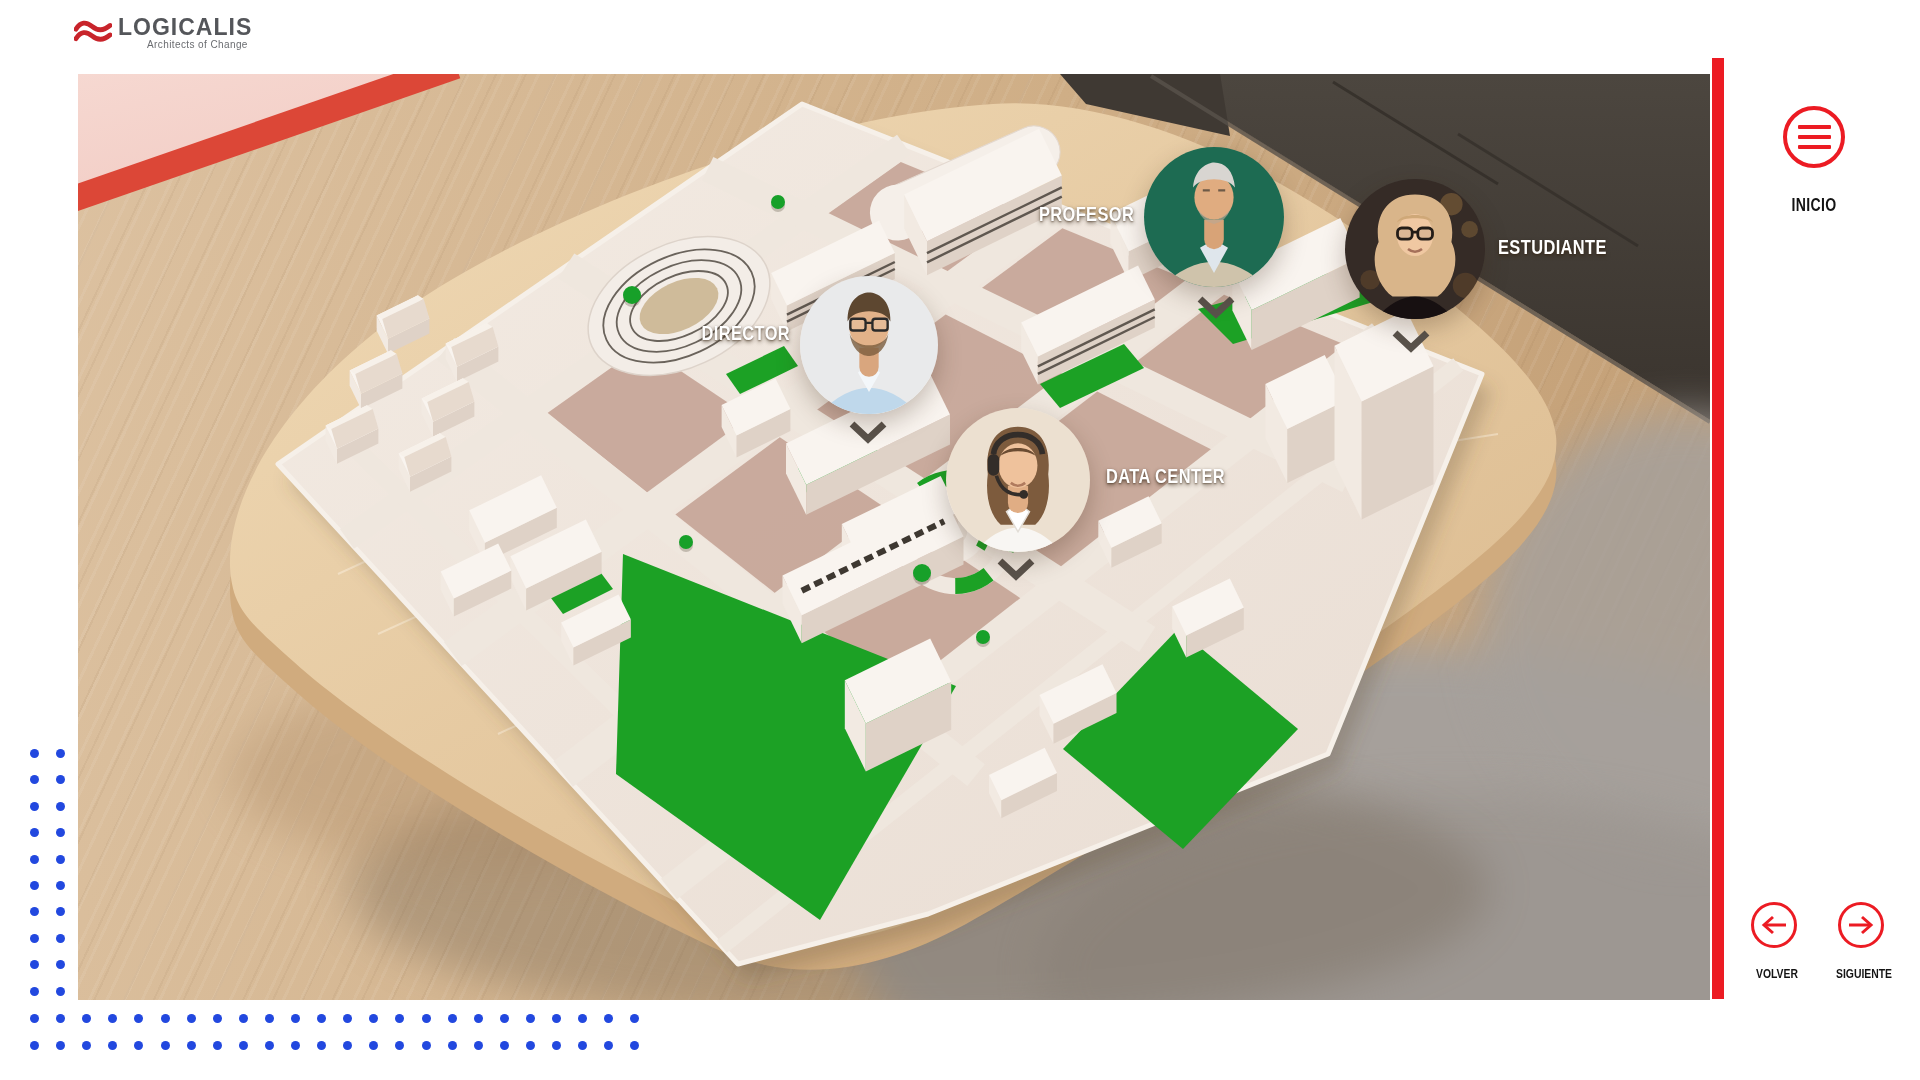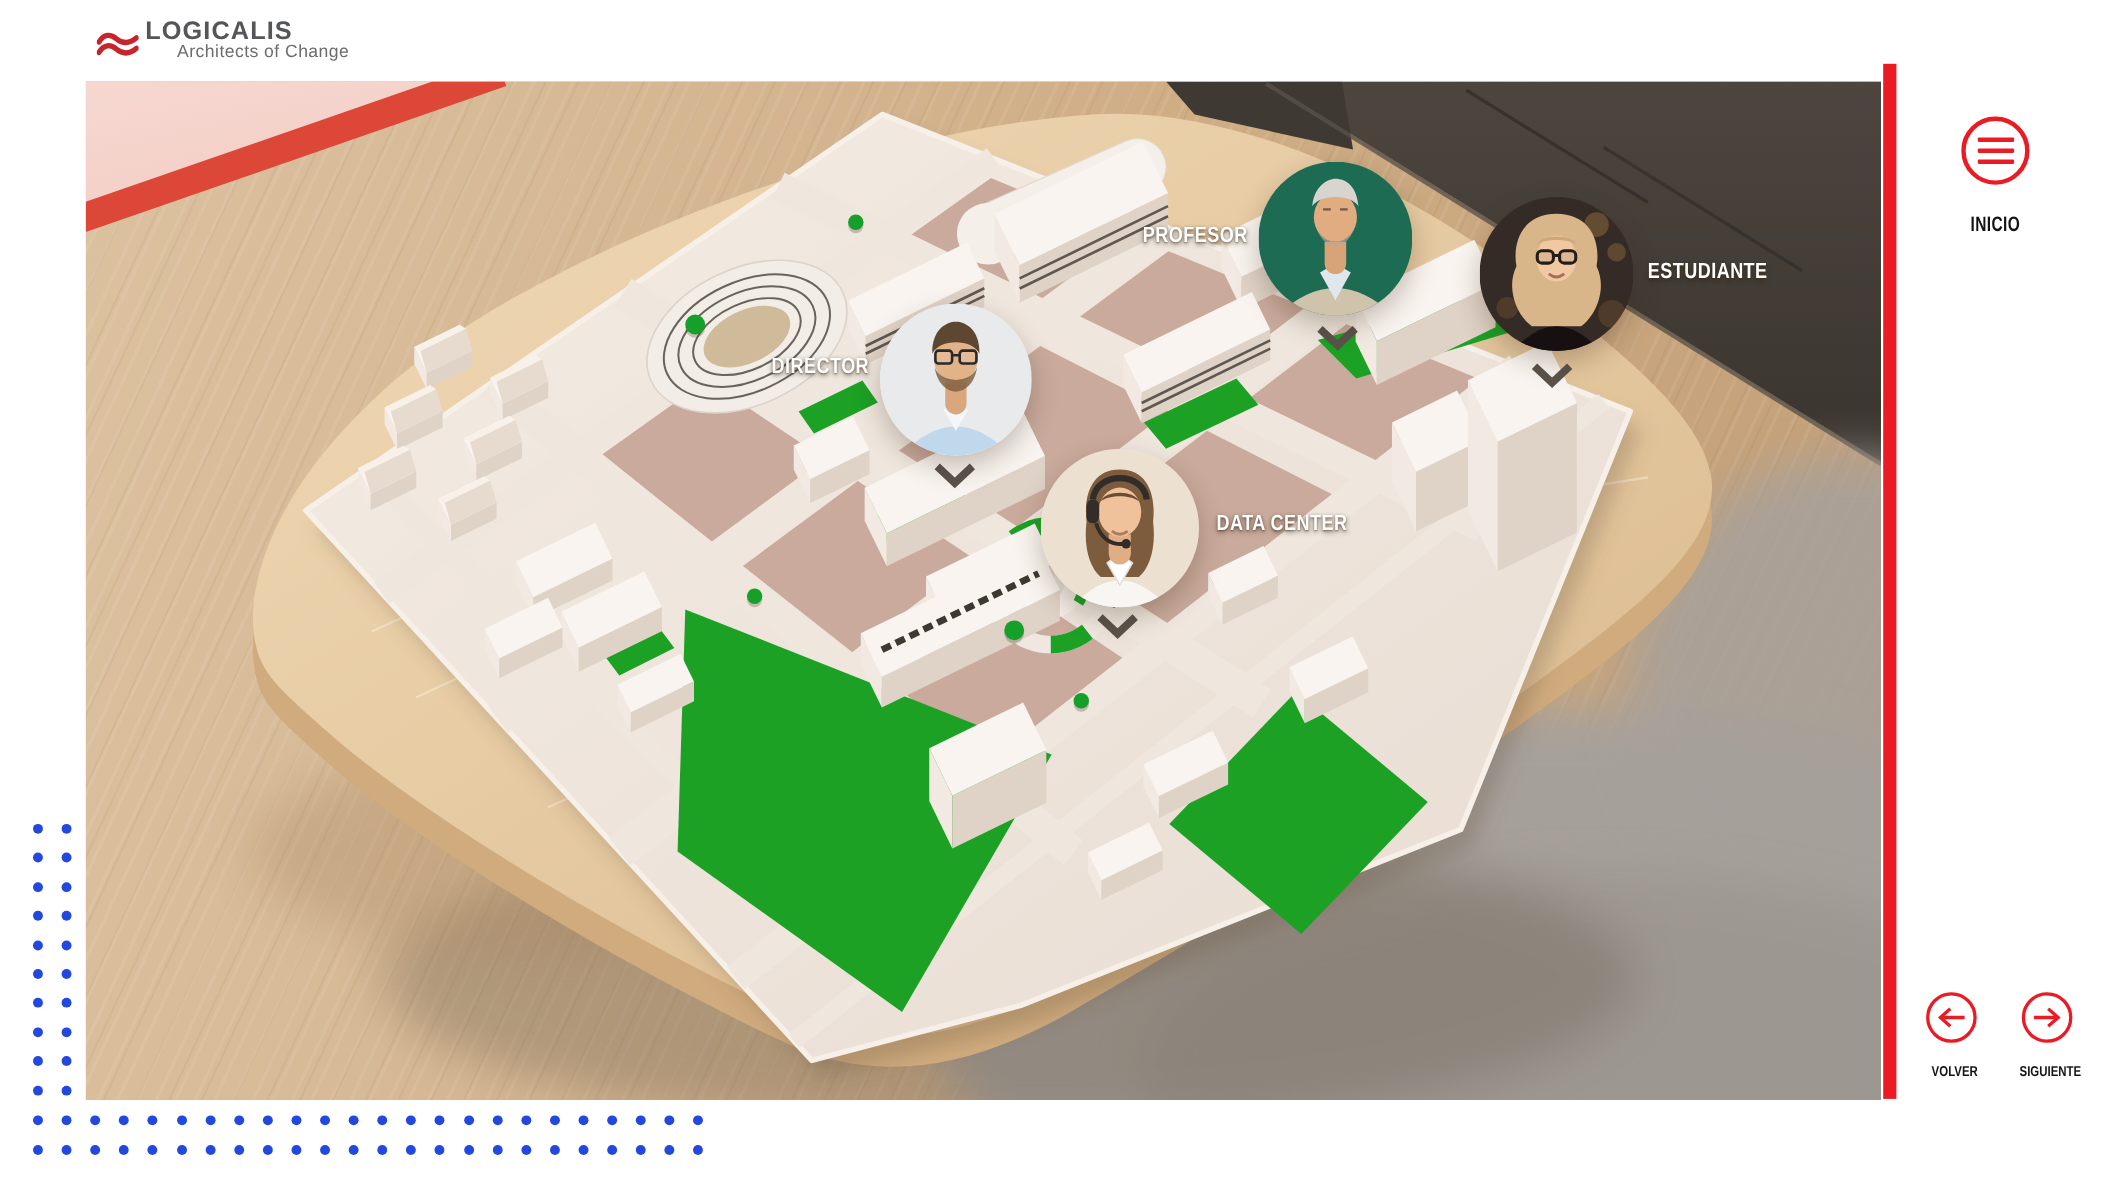--- a/index.html
+++ b/index.html
@@ -1,22 +1,22 @@
 <!DOCTYPE html>
 <html><head>
 <meta charset="utf-8">
 <style>
   html,body{margin:0;padding:0;background:#fff;}
   .stage{position:relative;width:1920px;height:1080px;overflow:hidden;background:#fff;
          font-family:"Liberation Sans",sans-serif;}
   
-  .logo{position:absolute;left:88px;top:16px;display:flex;align-items:flex-end;gap:6px;}
+  .logo{position:absolute;left:74px;top:16px;display:flex;align-items:center;gap:6px;}
   .logo-text{display:flex;flex-direction:column;}
   .logo-name{font-size:23px;font-weight:bold;color:#54565a;letter-spacing:1px;line-height:22px;}
-  .logo-tag{font-size:16px;color:#6a6c70;letter-spacing:.4px;margin-left:29px;margin-top:1px;}
+  .logo-tag{font-size:10px;color:#6a6c70;letter-spacing:.4px;margin-left:29px;margin-top:1px;}
   
   .photo{position:absolute;left:78px;top:74px;width:1632px;height:926px;overflow:hidden;
     background:
       repeating-linear-gradient(115deg, rgba(255,255,255,.07) 0 3px, rgba(255,255,255,0) 3px 16px),
       repeating-linear-gradient(115deg, rgba(110,75,40,.06) 0 2px, rgba(110,75,40,0) 2px 27px),
       linear-gradient(100deg,#dcc1a0 0%,#cfae86 55%,#c29e75 100%);}
   .photo svg{position:absolute;left:0;top:0;}
   
   .avatar{position:absolute;border-radius:50%;overflow:hidden;box-shadow:0 10px 24px rgba(60,40,20,.28);cursor:pointer;}
   .avatar svg{display:block;width:100%;height:100%;}

